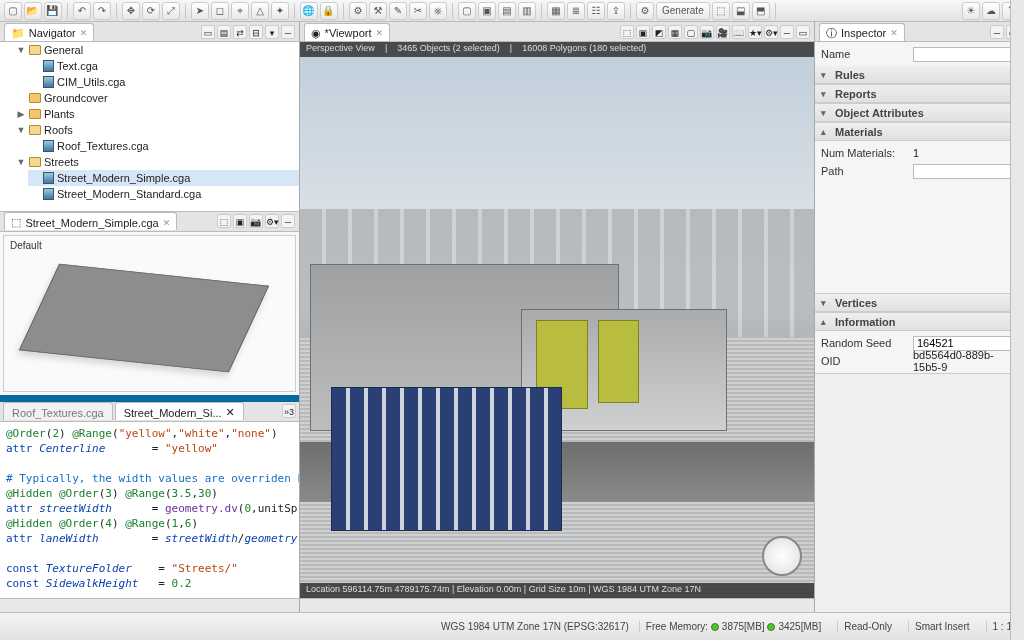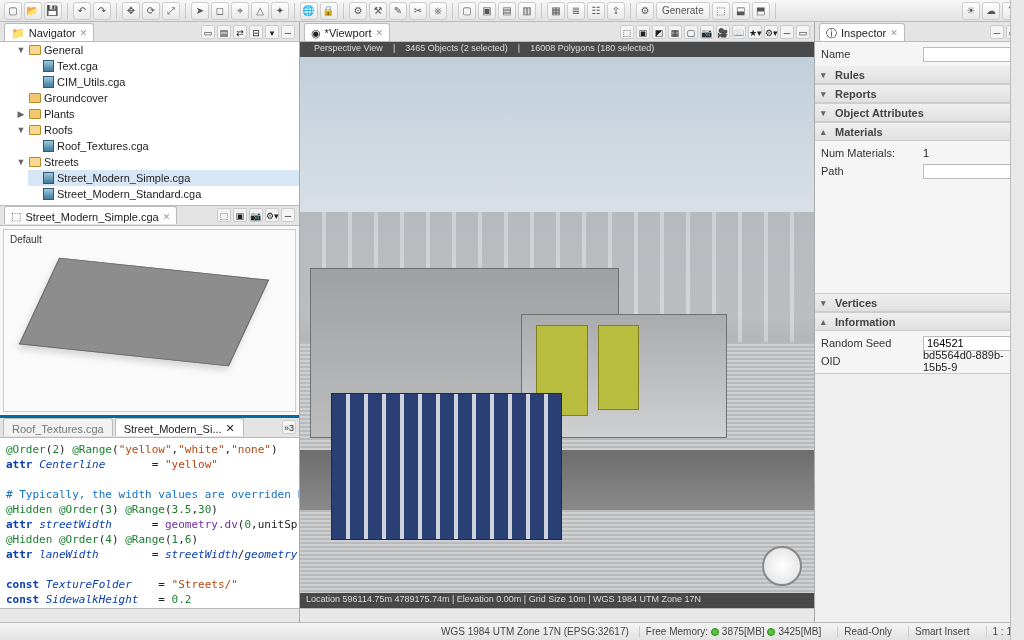--- a/index.html
+++ b/index.html
@@ -29,63 +29,63 @@
   .tree ul { list-style:none; padding-left:14px; }
   .tree li { white-space:nowrap; line-height:16px; }
   .tree .row { display:flex; align-items:center; gap:3px; padding:0 2px;}
   .tree .row.sel { background:#d7e6f7; }
   .twisty { width:10px; color:#666; font-size:9px; display:inline-block; text-align:center;}
   .ico-folder { width:12px; height:10px; background:#f2c76e; border:1px solid #b48b27; border-radius:1px;}
   .ico-folder.open { background:#f6d890;}
   .ico-cga { width:11px;height:12px;background:linear-gradient(#9cd,#479);border:1px solid #357;}
 
   
-  .preview-area { height:192px; background:#f7f7f7; border-bottom:3px solid #0369a1; display:flex; flex-direction:column;}
+  .preview-area { height:170px; background:#f7f7f7; border-bottom:7px solid #0369a1; display:flex; flex-direction:column;}
   .preview-canvas { flex:1; background:#fafafa; position:relative; margin:3px; border:1px solid #ccc;}
   .preview-label { position:absolute; top:4px; left:6px; font-size:10px; color:#333;}
   .preview-shape { position:absolute; width:210px; height:120px; left:35px; top:22px; background:#8d8d8d; transform:skew(-25deg,6deg) scaleY(.72); border:1px solid #666; box-shadow:0 6px 8px rgba(0,0,0,.15);}
 
   
   .editor-tabs { height:20px; background:#e4e4e4; border-bottom:1px solid #bbb; display:flex; align-items:center; gap:2px; padding:0 3px;}
   .editor-tab { padding:2px 8px 0 8px; height:18px; border:1px solid #bbb; border-bottom:none; background:#f2f2f2; border-radius:3px 3px 0 0; font-size:11px; color:#777; display:flex; align-items:center; gap:4px;}
   .editor-tab.active { background:#fff; color:#222;}
   .editor { flex:1; overflow:auto; font-family:Menlo,Consolas,monospace; font-size:11px; line-height:15px; background:#fff; padding:4px 6px; white-space:pre;}
-  .c-anno{color:#1a7f2e;} .c-key{color:#0a3faf;font-weight:700;} .c-id{color:#0a3faf;font-style:italic;} .c-str{color:#b84610;} .c-cmt{color:#1671c9;} .c-fn{color:#6b2fa0;} .c-num{color:#1a7f2e;}
+  .c-anno{color:#1a7f2e;} .c-key{color:#0a3faf;font-weight:400;} .c-id{color:#0a3faf;font-style:italic;} .c-str{color:#b84610;} .c-cmt{color:#1671c9;} .c-fn{color:#6b2fa0;} .c-num{color:#1a7f2e;}
 
   
   .view-tabs { height:20px; background:#e4e4e4; border-bottom:1px solid #bbb; display:flex; align-items:center; padding:0 4px; gap:3px;}
   .viewport { flex:1; position:relative; overflow:hidden; background:linear-gradient(#bfceda 0%, #d7dee5 28%, #e5e9ec 48%, #bdbfbf 58%, #c9cacb 100%);} 
-  .info-strip { position:absolute; top:0; left:0; right:0; height:15px; background:rgba(50,50,50,.85); color:#ddd; font-size:9px; padding:1px 14px; display:flex; gap:10px;}
+  .info-strip { position:absolute; top:0; left:0; right:0; height:15px; background:rgba(50,50,50,.85); color:#ddd; font-size:9px; padding:1px 6px; display:flex; gap:10px;}
   .bottom-strip { position:absolute; bottom:0; left:0; right:0; height:15px; background:rgba(50,50,50,.85); color:#ddd; font-size:9px;padding:1px 6px;}
   
   .ground{position:absolute;left:0;right:0;top:53%;bottom:0;background:repeating-linear-gradient(0deg,#b8b9ba,#b8b9ba 2px,#cfd0d1 2px,#cfd0d1 4px);}
   .road{position:absolute;left:0;right:0;top:72%;height:60px;background:linear-gradient(#6e6e6e,#8a8a8a);}  
   .bld{position:absolute;background:#aeb0b2;border:1px solid #6e7072;}
   .bld.b1{left:2%;top:40%;width:60%;height:30%;background:linear-gradient(#9ea0a2,#bcbdbe);}  
   .bld.b2{left:43%;top:48%;width:40%;height:22%;background:linear-gradient(#a9abad,#cfd0d1);}  
   .bld.blue{left:6%;top:62%;width:45%;height:26%;background:repeating-linear-gradient(90deg,#2a3f74 0 14px,#cfd4dc 14px 18px);border:1px solid #1b2a4e;}
   .bld.y1{left:46%;top:50%;width:10%;height:16%;background:#b9bd3f;border:1px solid #7d8120;}
   .bld.y2{left:58%;top:50%;width:8%;height:15%;background:#b9bd3f;border:1px solid #7d8120;}
   .skyline{position:absolute;left:0;right:0;top:30%;height:26%;background:repeating-linear-gradient(90deg,#9fa1a3 0 22px,#c7c8c9 22px 26px);opacity:.6;}
   .compass{position:absolute;right:12px;bottom:22px;width:40px;height:40px;border:2px solid #888;border-radius:50%;background:radial-gradient(#fff,#ddd);}  
   .scrollbar-v{position:absolute;right:0;top:0;bottom:0;width:14px;background:#e8e8e8;border-left:1px solid #bbb;}
   .scrollbar-h{height:14px;background:#e8e8e8;border-top:1px solid #bbb;}
 
   
   .insp-section{border-bottom:1px solid #ccc;}
   .insp-head{display:flex;align-items:center;gap:4px;height:18px;background:linear-gradient(#efefef,#e0e0e0);padding:0 6px;font-weight:bold;color:#444;border-bottom:1px solid #ccc;}
   .insp-head .chev{font-size:9px;color:#666;width:10px;}
   .insp-body{background:#f5f5f5;padding:3px 6px;}
-  .insp-row{display:flex;align-items:center;height:18px;gap:22px;}
+  .insp-row{display:flex;align-items:center;height:18px;gap:12px;}
   .insp-row label{flex:0 0 80px;color:#333;}
   .insp-row input{flex:1;height:15px;border:1px solid #bbb;padding:0 3px;font-size:11px;background:#fff;}
   .insp-tab{display:inline-block;padding:2px 8px;border:1px solid #bbb;border-bottom:none;background:#fff;border-radius:3px 3px 0 0;margin:3px 0 0 6px;}
 
   
-  .statusbar{height:18px;background:linear-gradient(#f4f4f4,#e2e2e2);border-top:1px solid #bbb;display:flex;align-items:center;font-size:10px;color:#444;padding:0 6px;gap:10px;}
+  .statusbar{height:28px;background:linear-gradient(#f4f4f4,#e2e2e2);border-top:1px solid #bbb;display:flex;align-items:center;font-size:10px;color:#444;padding:0 6px;gap:10px;}
   .statusbar .seg{padding:0 6px;border-left:1px solid #ccc;}
   .dot{display:inline-block;width:8px;height:8px;background:#55c23c;border:1px solid #2f8a1d;border-radius:50%;margin-right:3px;vertical-align:middle;}
 </style>
 </head>
 <body>
 
 <div class="toolbar-row">
   <div class="tb-btn">▢</div>
   <div class="tb-btn">📂</div>
   <div class="tb-btn">💾</div>

